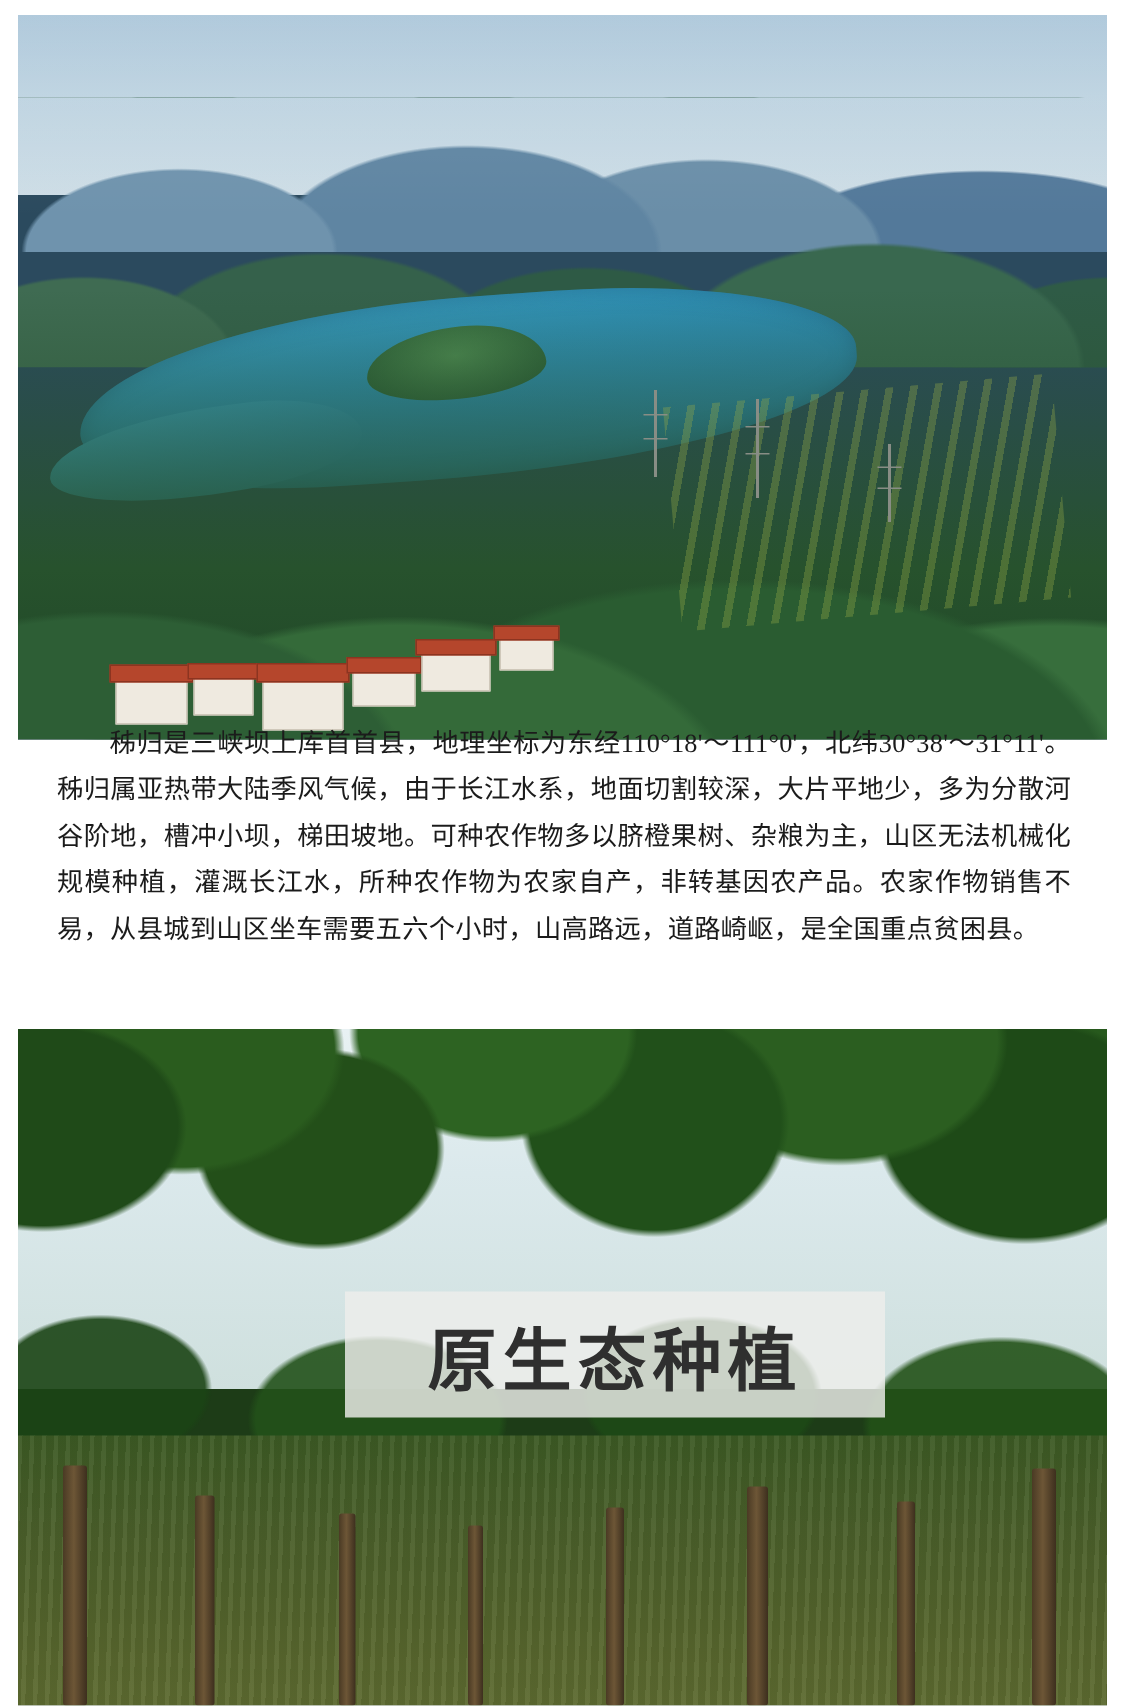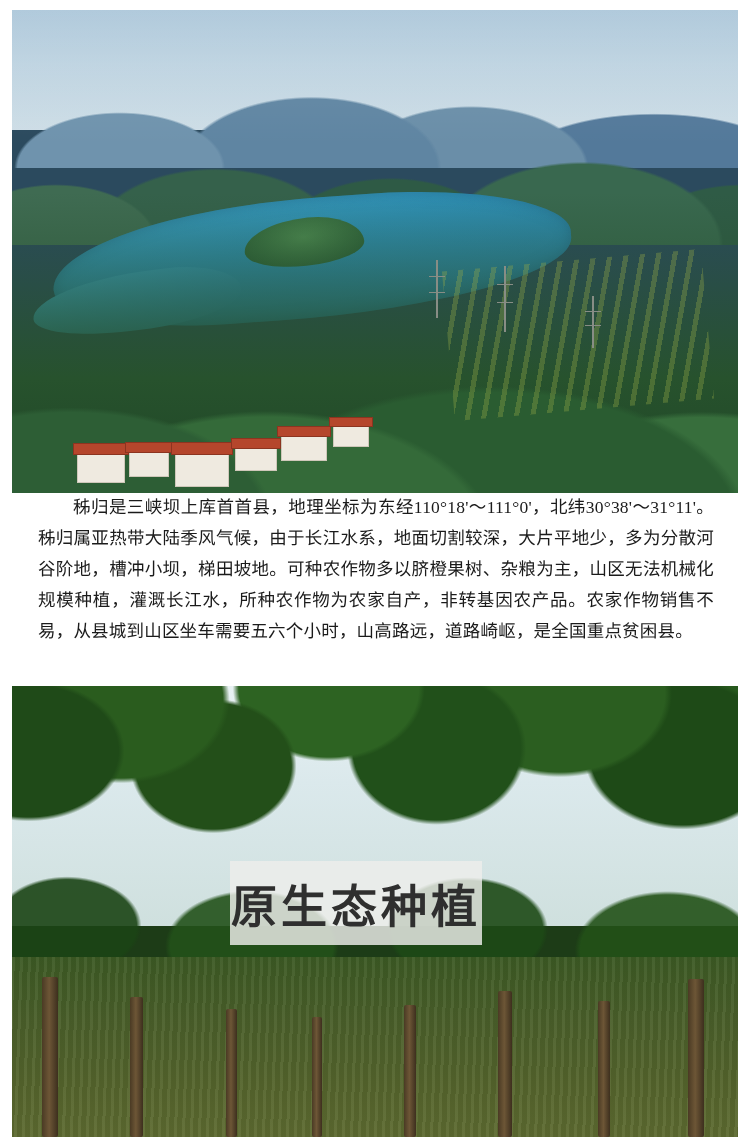--- a/index.html
+++ b/index.html
@@ -146,21 +146,21 @@
     position: absolute;
     left: 0; top: 0; right: 0; bottom: 0;
     background: linear-gradient(180deg, rgba(255,255,255,0.10) 0%, rgba(255,255,255,0.0) 28%);
     pointer-events: none;
   }
 
   
   .desc {
     position: absolute;
     left: 38px;
-    top: 492px;
+    top: 480px;
     width: 676px;
     font-size: 17.5px;
     line-height: 31px;
     color: #1b1b1b;
     text-align: justify;
     text-justify: inter-ideograph;
     letter-spacing: 0.2px;
   }
   .desc p { margin: 0; text-indent: 2em; }
 
@@ -226,21 +226,21 @@
   .trunk {
     position: absolute;
     bottom: 0;
     background: linear-gradient(90deg, #4a3a24 0%, #6d5636 45%, #3d2f1e 100%);
     border-radius: 2px;
   }
   .orchard-label {
     position: absolute;
     left: 218px;
     top: 175px;
-    width: 252px;
+    width: 360px;
     height: 84px;
     background: rgba(238,238,236,0.82);
     display: flex;
     align-items: center;
     justify-content: center;
   }
   .orchard-label span {
     font-family: "Liberation Sans", "DejaVu Sans", sans-serif;
     font-size: 46px;
     font-weight: 700;

